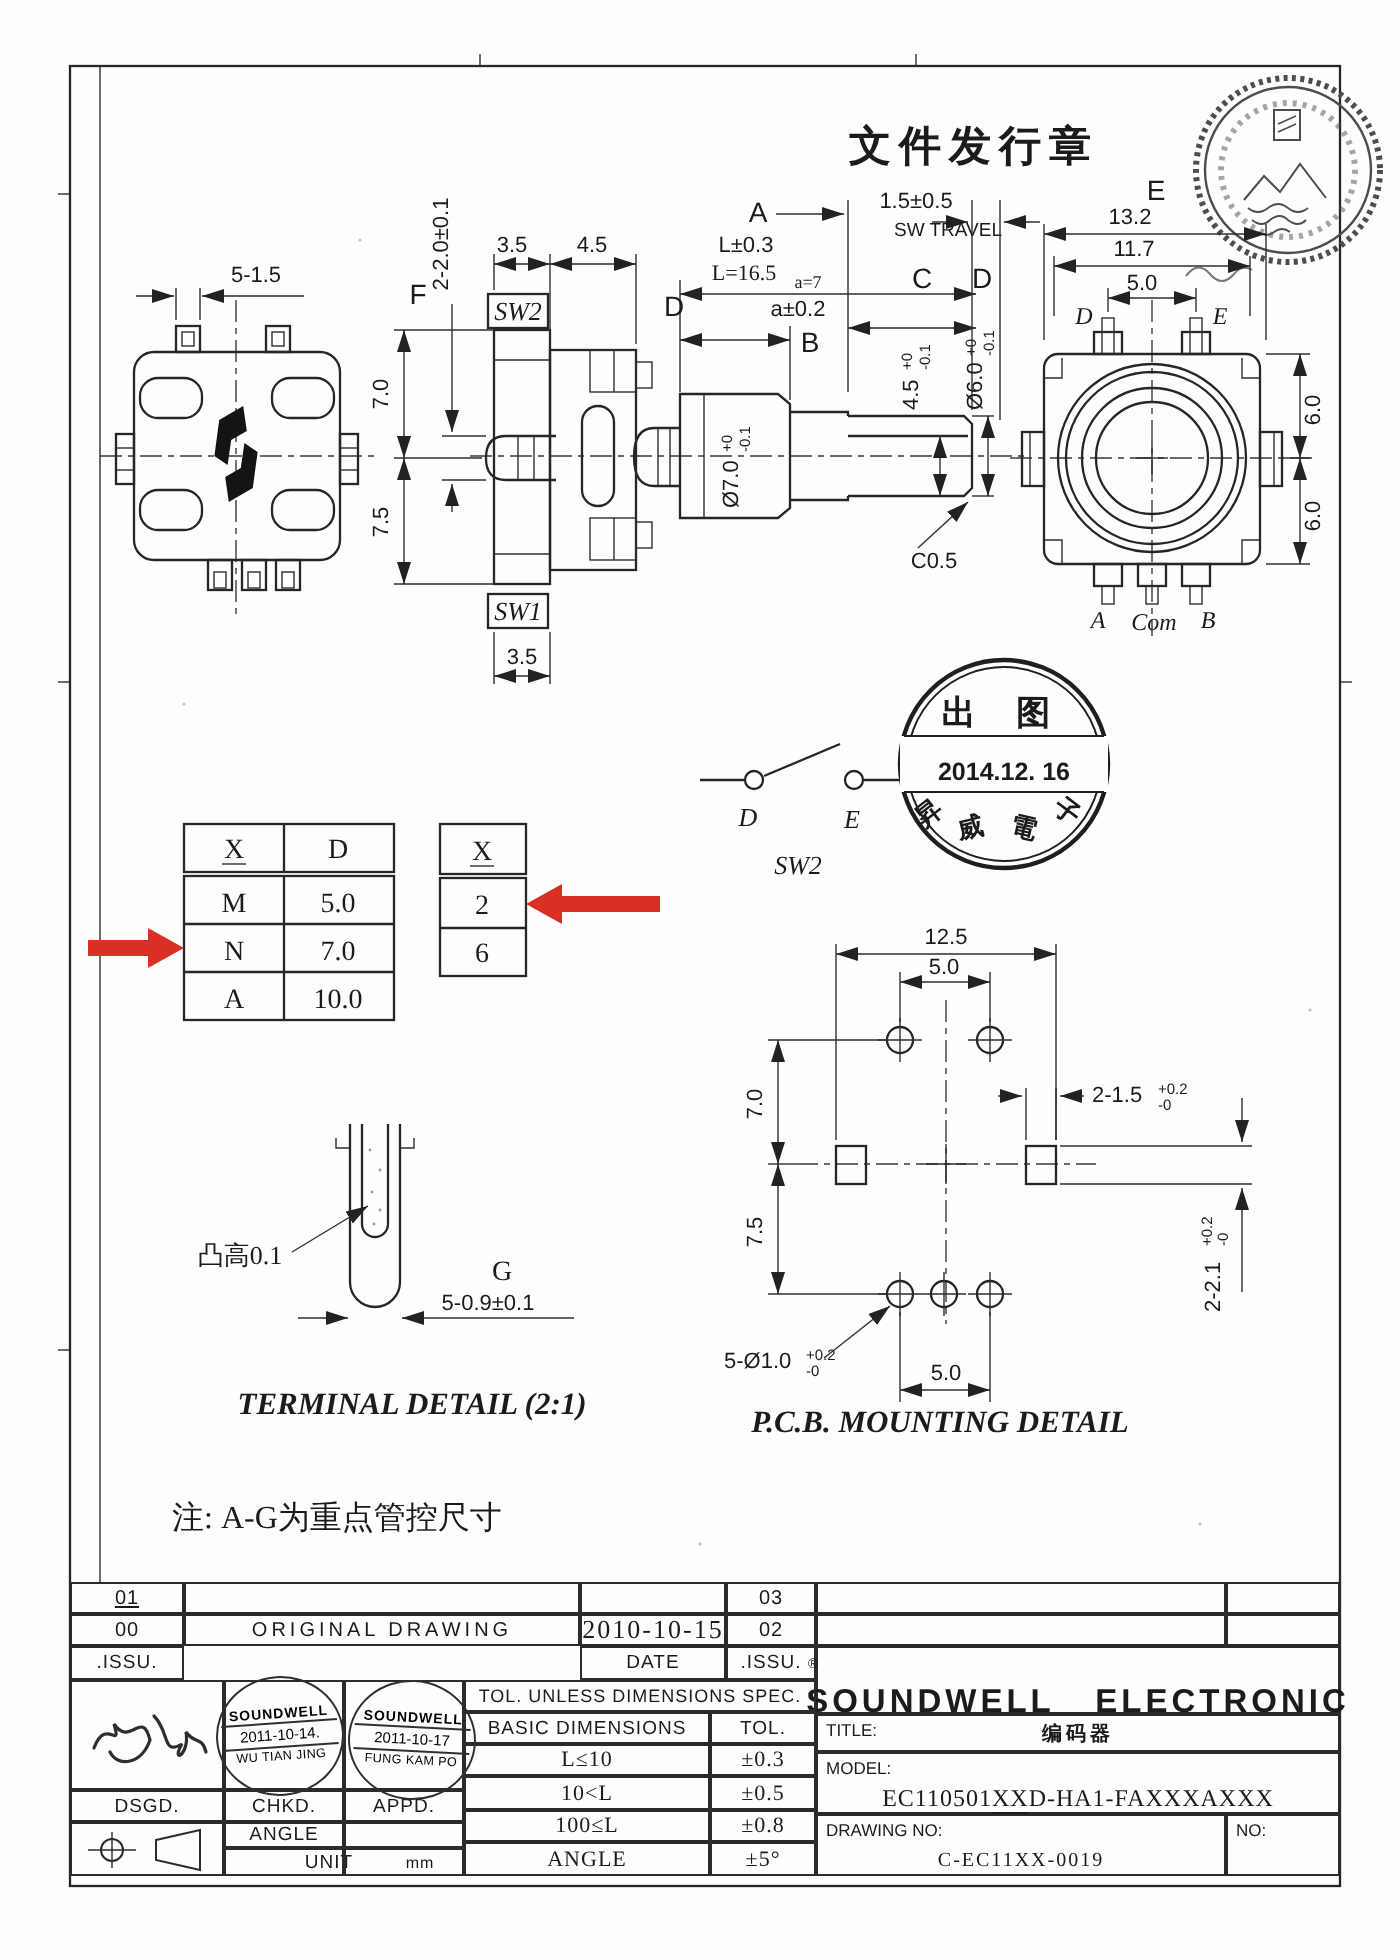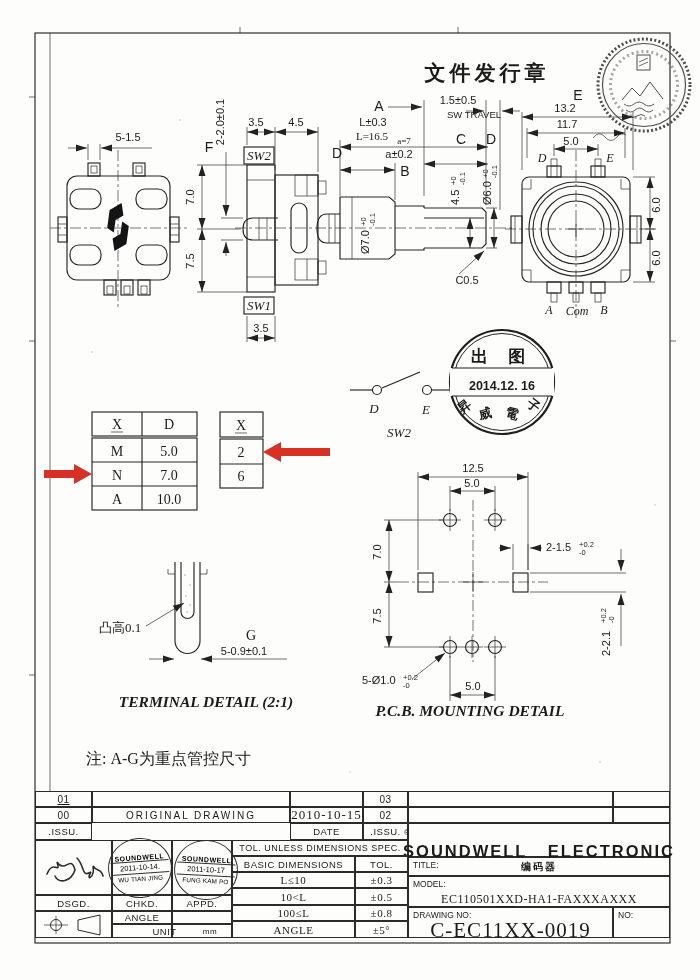--- a/index.html
+++ b/index.html
@@ -22,21 +22,21 @@
   #titleblock{position:absolute;left:35px;top:791px;width:635px;height:147px;}
   .cell{position:absolute;border:1px solid #2b2b2b;box-sizing:border-box;display:flex;align-items:center;justify-content:center;font-size:10px;color:#1b1b1b;letter-spacing:.5px;}
   .lblcell{font-size:9.5px;}
   .serif{font-family:"Liberation Serif",serif;font-size:11px;}
   .datecell{font-family:Liberation Serif, serif;font-size:13px;letter-spacing:1px;}
   .banner{gap:6px;flex-direction:column;}
   .company{font-size:16.5px;font-weight:bold;letter-spacing:2px;word-spacing:14px;white-space:nowrap;}
   .minilbl{position:absolute;left:4px;top:2px;font-size:8.5px;letter-spacing:0;}
   .titleval{font-size:10px;font-weight:bold;letter-spacing:2px;font-family:Liberation Mono, monospace;}
   .modelval{font-family:"Liberation Serif",serif;font-size:12px;letter-spacing:.5px;margin-top:16px;}
-  .drawval{font-family:"Liberation Serif",serif;font-size:21px;letter-spacing:1px;margin-top:16px;}
+  .drawval{font-family:"Liberation Serif",serif;font-size:10px;letter-spacing:1px;margin-top:16px;}
   .uline{border-bottom:1.5px solid #1b1b1b;}
   .rstamp{position:absolute;width:62px;height:58px;border:1.7px solid #2f2f2f;border-radius:50%;background:rgba(255,255,255,.0);z-index:5;display:flex;flex-direction:column;align-items:center;justify-content:center;transform:rotate(-4deg);}
   .rstamp .r1{font-size:7px;font-weight:bold;letter-spacing:.5px;}
   .rstamp .r2{font-size:7.5px;width:92%;text-align:center;border-top:1px solid #2f2f2f;border-bottom:1px solid #2f2f2f;padding:1px 0;}
   .rstamp .r3{font-size:6.3px;letter-spacing:.2px;padding-top:1px;white-space:nowrap;}
 </style>
 </head>
 <body>
 
 

